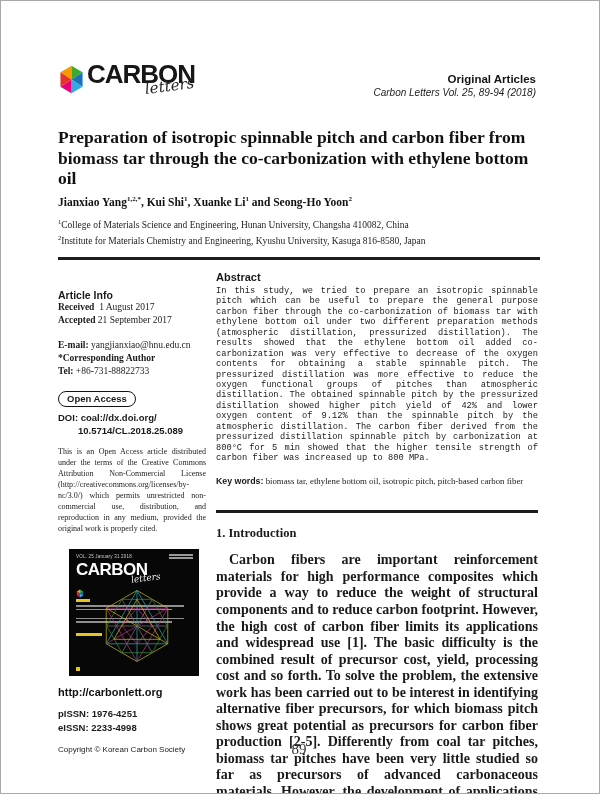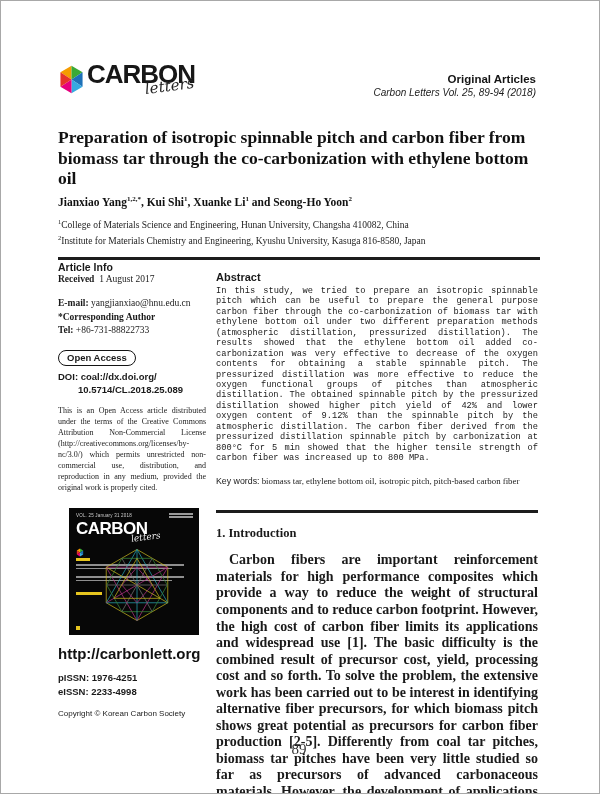--- a/index.html
+++ b/index.html
@@ -34,21 +34,21 @@
   .authors { position:absolute; left:57px; top:194px; width:482px;
     font-weight:bold; font-size:11.5px; color:#111; }
   .authors sup { font-size:7px; }
   .affils { position:absolute; left:57px; top:216px; width:482px;
     font-size:9.5px; line-height:1.45; color:#1c1c1c; }
   .affils sup { font-size:6.5px; }
   
   .dblrule { height:3px; border-top:2.5px solid #1c1c1c; border-bottom:1px solid #1c1c1c; }
   .rule-top { position:absolute; left:57px; top:256px; width:482px; }
   
-  .leftcol { position:absolute; left:57px; top:260px; width:148px; }
+  .leftcol { position:absolute; left:57px; top:288px; width:148px; }
   .rightcol { position:absolute; left:215px; top:270px; width:322px; }
   .side-h { font-family:"Liberation Sans", sans-serif; font-weight:bold; font-size:10.5px; }
   .side-line { font-size:9.5px; line-height:1.4; }
   .side-line b { font-size:9.5px; }
   .corr-block { margin-top:11px; }
   .oa-badge {
     display:inline-block; margin-top:13px; padding:1px 8px 2px;
     border:1.6px solid #141414; border-radius:9px;
     font-family:"Liberation Sans", sans-serif; font-weight:bold; font-size:9.5px;
   }
@@ -75,30 +75,30 @@
   .cover-txtbars div { height:1.4px; background:#8f8f8f; margin-bottom:2.2px; }
   .cover-txtbars .w1 { width:108px; } .cover-txtbars .w2 { width:96px; }
   .cover-txtbars .gap { height:3px; background:transparent; }
   .cover-ybar2 { position:absolute; top:84px; left:7px; width:26px; height:3px; background:#e6c51f; }
   .cover-cube { position:absolute; bottom:10px; left:22px; width:92px; height:80px; }
   .cover-soc { position:absolute; bottom:5px; left:7px; display:flex; align-items:center; }
   .cover-soc .sq { width:4px; height:4px; background:#e6c51f; margin-right:2px; }
   .cover-soc .t { color:#bdbdbd; font-family:"Liberation Sans", sans-serif; font-size:4px; }
   
   .side-url { margin-top:10px; font-family:"Liberation Sans", sans-serif;
-    font-weight:bold; font-size:15px; color:#111; }
+    font-weight:bold; font-size:11px; color:#111; }
   .side-issn { margin-top:9px; font-family:"Liberation Sans", sans-serif;
     font-weight:bold; font-size:9.5px; line-height:1.45; }
   .side-copy { margin-top:10px; font-family:"Liberation Sans", sans-serif;
     font-size:8px; color:#222; }
   
   .abs-h { font-family:"Liberation Sans", sans-serif; font-weight:bold; font-size:11px; }
   .abs-txt { margin-top:3px; font-size:8.7px; line-height:1.2; text-align:justify;font-family:Liberation Mono, monospace; }
   .keywords { margin-top:13px; font-size:8.8px; }
-  .kw-label { font-family:"Liberation Sans", sans-serif; font-weight:normal; font-size:8.8px; }
+  .kw-label { font-family:"Liberation Sans", sans-serif; font-weight:bold; font-size:8.8px; }
   .rule-kw { margin-top:24px; }
   .intro-h { margin-top:13px; font-family:Liberation Serif, serif;
     font-weight:bold; font-size:12.5px; }
   .intro-txt { margin-top:11px; font-size:14px; line-height:1.18;
     text-align:justify; text-indent:13px;font-weight:bold; }
   
   .pageno { position:absolute; left:57px; top:740px; width:482px;
     text-align:center; font-size:15px; color:#333; }
   a.linklike { color:inherit; text-decoration:none; }
 </style>
@@ -131,20 +131,21 @@
   <div class="affils">
       <div><sup>1</sup>College of Materials Science and Engineering, Hunan University, Changsha 410082, China</div>
       <div><sup>2</sup>Institute for Materials Chemistry and Engineering, Kyushu University, Kasuga 816-8580, Japan</div>
     </div>
 
   <div class="dblrule rule-top"></div>
 
   <div class="leftcol">
     <div class="side-h">Article Info</div>
     <div class="side-line"><b>Received</b>&nbsp; <span>1 August 2017</span></div>
+    <div class="side-line"><b>Accepted</b> <span>21 September 2017</span></div>
 
     <div class="corr-block">
       <div class="side-line"><b>E-mail:</b> <a class="linklike">yangjianxiao@hnu.edu.cn</a></div>
       <div class="side-line"><b>*Corresponding Author</b></div>
       <div class="side-line"><b>Tel:</b> <span>+86-731-88822733</span></div>
     </div>
 
     <div>
       <span class="oa-badge">Open Access</span>
     </div>

